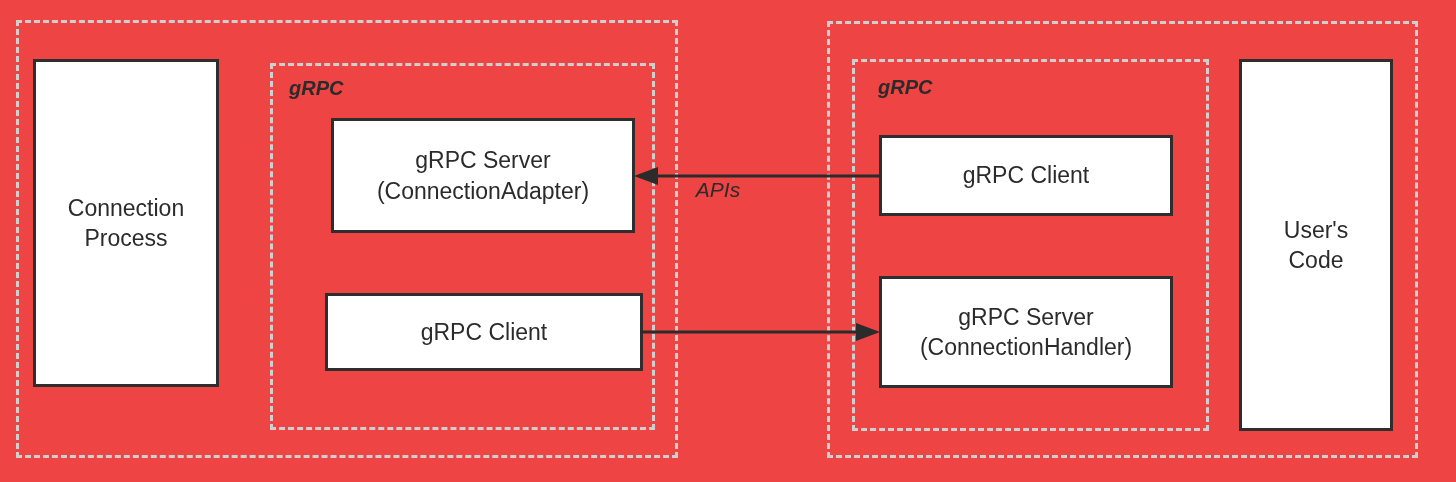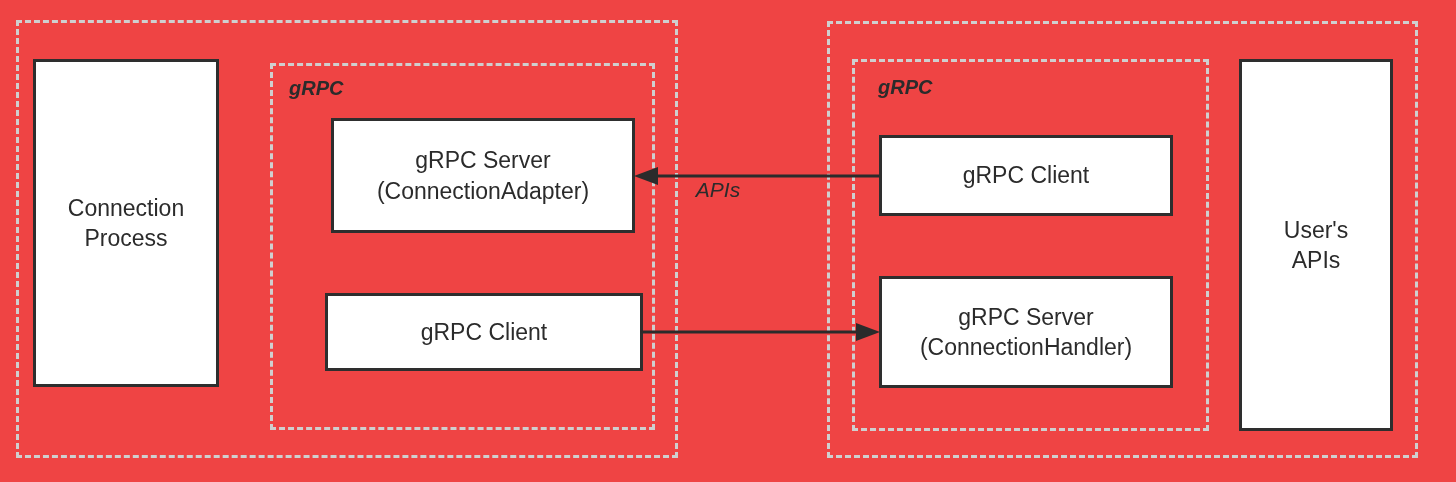--- a/index.html
+++ b/index.html
@@ -105,21 +105,21 @@
   <div class="dashed-box" style="left:852px; top:59px; width:357px; height:372px;"></div>
 
   <div class="group-label" style="left:878px; top:76px;">gRPC</div>
 
   <div class="node" style="left:879px; top:135px; width:294px; height:81px;">gRPC Client</div>
 
   <div class="node" style="left:879px; top:276px; width:294px; height:112px;">gRPC Server
 (ConnectionHandler)</div>
 
   <div class="node" style="left:1239px; top:59px; width:154px; height:372px;">User's
-APIs</div>
+Code</div>
 
   <svg class="arrow-svg" style="left:632px; top:160px; width:250px; height:32px;" viewBox="0 0 250 32">
     <line class="arrow-line" x1="22" y1="16" x2="248" y2="16"></line>
     <polygon class="arrow-head" points="2,16 26,7 26,25"></polygon>
   </svg>
 
   <div class="edge-label" style="left:686px; top:141px; width:64px;margin-top:37px;">APIs</div>
 
   <svg class="arrow-svg" style="left:640px; top:316px; width:242px; height:32px;" viewBox="0 0 242 32">
     <line class="arrow-line" x1="0" y1="16" x2="220" y2="16"></line>

